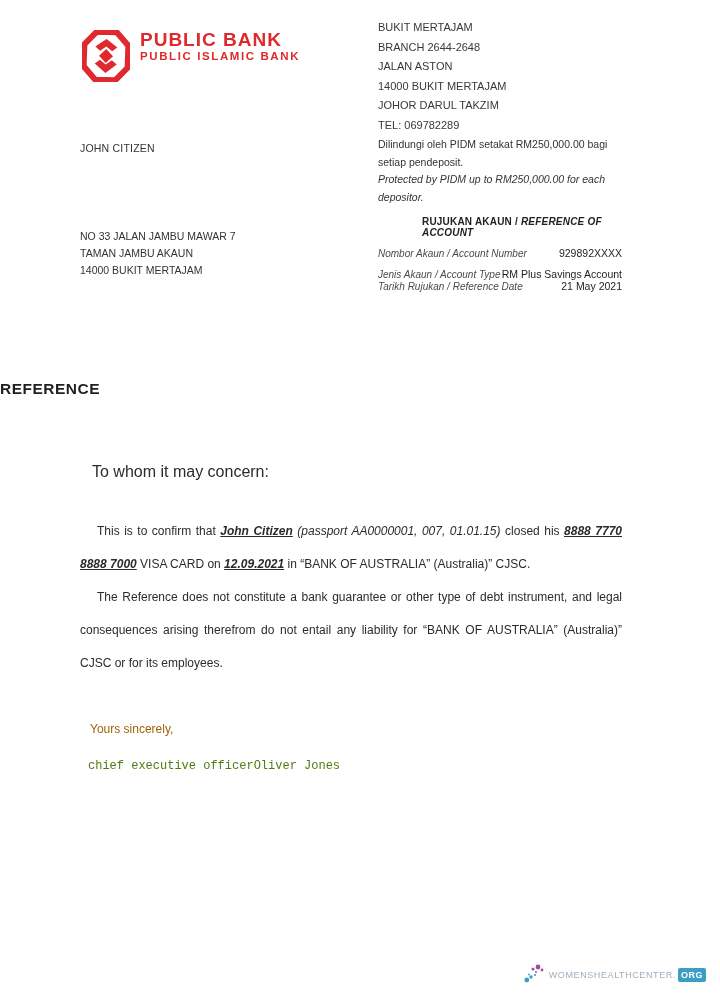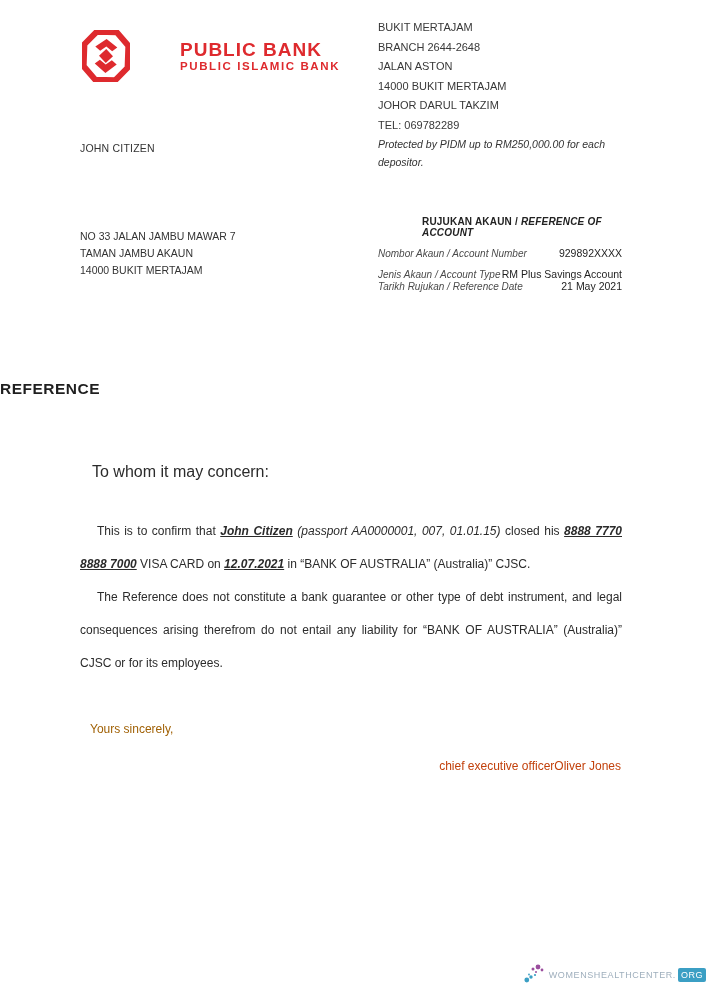--- a/index.html
+++ b/index.html
@@ -8,21 +8,21 @@
     position:relative;
     width:720px; height:1000px;
     margin:0 auto;
     background:#ffffff;
     font-family:"Liberation Sans", sans-serif;
     color:#2f2f2f;
     overflow:hidden;
   }
 
   
-  .logo-block { position:absolute; left:82px; top:30px; display:flex; align-items:center;gap:40px; }
+  .logo-block { position:absolute; left:82px; top:30px; display:flex; align-items:flex-start; }
   .logo-mark { width:48px; height:52px; flex:0 0 auto; }
   .logo-text { margin-left:10px; color:#DE2A2E; }
   .logo-title { font-size:19px; font-weight:bold; letter-spacing:1px; line-height:20px; }
   .logo-subtitle { font-size:11.5px; font-weight:bold; letter-spacing:1.6px; line-height:13px; }
 
   .branch-block { position:absolute; left:378px; top:18px; font-size:11px; line-height:19.5px; color:#383838; }
 
   
   .recipient-name { position:absolute; left:80px; top:142px; font-size:10.5px; letter-spacing:0.2px; color:#333; }
   .recipient-address { position:absolute; left:80px; top:228px; font-size:10.5px; line-height:17px; color:#333; }
@@ -45,27 +45,27 @@
                font-size:15.5px; font-weight:bold; letter-spacing:0.5px; color:#1f1f1f; }
   .salutation { position:absolute; left:92px; top:463px; font-size:16px; color:#2b2b2b; }
   .body-block { position:absolute; left:80px; top:515px; width:542px; font-size:12px;
                 line-height:33px; text-align:justify; color:#2b2b2b; }
   .body-block p { text-indent:17px; }
   .biu { font-weight:bold; font-style:italic; text-decoration:underline; }
   .ital { font-style:italic; }
 
   .valediction { position:absolute; left:90px; top:722px; font-size:12px; color:#a16207; }
   .signoff-row { position:absolute; left:88px; right:99px; top:759px; display:flex;
-                 justify-content:flex-end; font-size:12px; color:#c2410c; }
+                 justify-content:flex-start; font-size:12px; color:#4d7c0f;font-family:Liberation Mono, monospace; }
 
   
   .watermark { position:absolute; right:14px; top:963px; display:flex; align-items:center; }
   .wm-dots { width:24px; height:24px; margin-right:1px; }
   .wm-site { font-size:9px; letter-spacing:0.6px; color:#9FAFBD; }
-  .wm-tld { font-size:9px; font-weight:normal; color:#ffffff; background:#3B9FC4;
+  .wm-tld { font-size:9px; font-weight:bold; color:#ffffff; background:#3B9FC4;
             padding:2px 3px; border-radius:2px; margin-left:2px; letter-spacing:0.5px; }
 </style>
 </head>
 <body>
 
 <div class="page">
 
   <div class="logo-block">
     <svg class="logo-mark" viewBox="0 0 48 52">
       <g transform="rotate(2 24 26)">
@@ -86,20 +86,21 @@
     <div>BRANCH 2644-2648</div>
     <div>JALAN ASTON</div>
     <div>14000 BUKIT MERTAJAM</div>
     <div>JOHOR DARUL TAKZIM</div>
     <div>TEL: 069782289</div>
   </div>
 
   <div class="recipient-name">JOHN CITIZEN</div>
 
   <div class="pidm-block">
+    <div class="pidm-my">Dilindungi oleh PIDM setakat RM250,000.00 bagi setiap pendeposit.</div>
     <div class="pidm-en">Protected by PIDM up to RM250,000.00 for each depositor.</div>
   </div>
 
   <div class="recipient-address">
     <div>NO 33 JALAN JAMBU MAWAR 7</div>
     <div>TAMAN JAMBU AKAUN</div>
     <div>14000 BUKIT MERTAJAM</div>
   </div>
 
   <div class="account-block">
@@ -119,21 +120,21 @@
       <span class="account-label">Tarikh Rujukan / Reference Date</span>
       <span class="account-value">21 May 2021</span>
     </div>
   </div>
 
   <div class="doc-title">REFERENCE</div>
 
   <div class="salutation">To whom it may concern:</div>
 
   <div class="body-block">
-    <p><span>This is to confirm that </span><span class="biu">John Citizen</span><span class="ital"> (passport AA0000001, 007, 01.01.15)</span><span> closed his </span><span class="biu">8888 7770 8888 7000</span><span> VISA CARD on </span><span class="biu">12.07.2021</span><span> in “BANK OF AUSTRALIA” (Australia)” CJSC.</span></p>
+    <p><span>This is to confirm that </span><span class="biu">John Citizen</span><span class="ital"> (passport AA0000001, 007, 01.01.15)</span><span> closed his </span><span class="biu">8888 7770 8888 7000</span><span> VISA CARD on </span><span class="biu">12.09.2021</span><span> in “BANK OF AUSTRALIA” (Australia)” CJSC.</span></p>
     <p>The Reference does not constitute a bank guarantee or other type of debt instrument, and legal consequences arising therefrom do not entail any liability for “BANK OF AUSTRALIA” (Australia)” CJSC or for its employees.</p>
   </div>
 
   <div class="valediction">Yours sincerely,</div>
   <div class="signoff-row">
     <span>chief executive officer</span>
     <span>Oliver Jones</span>
   </div>
 
   <div class="watermark">

